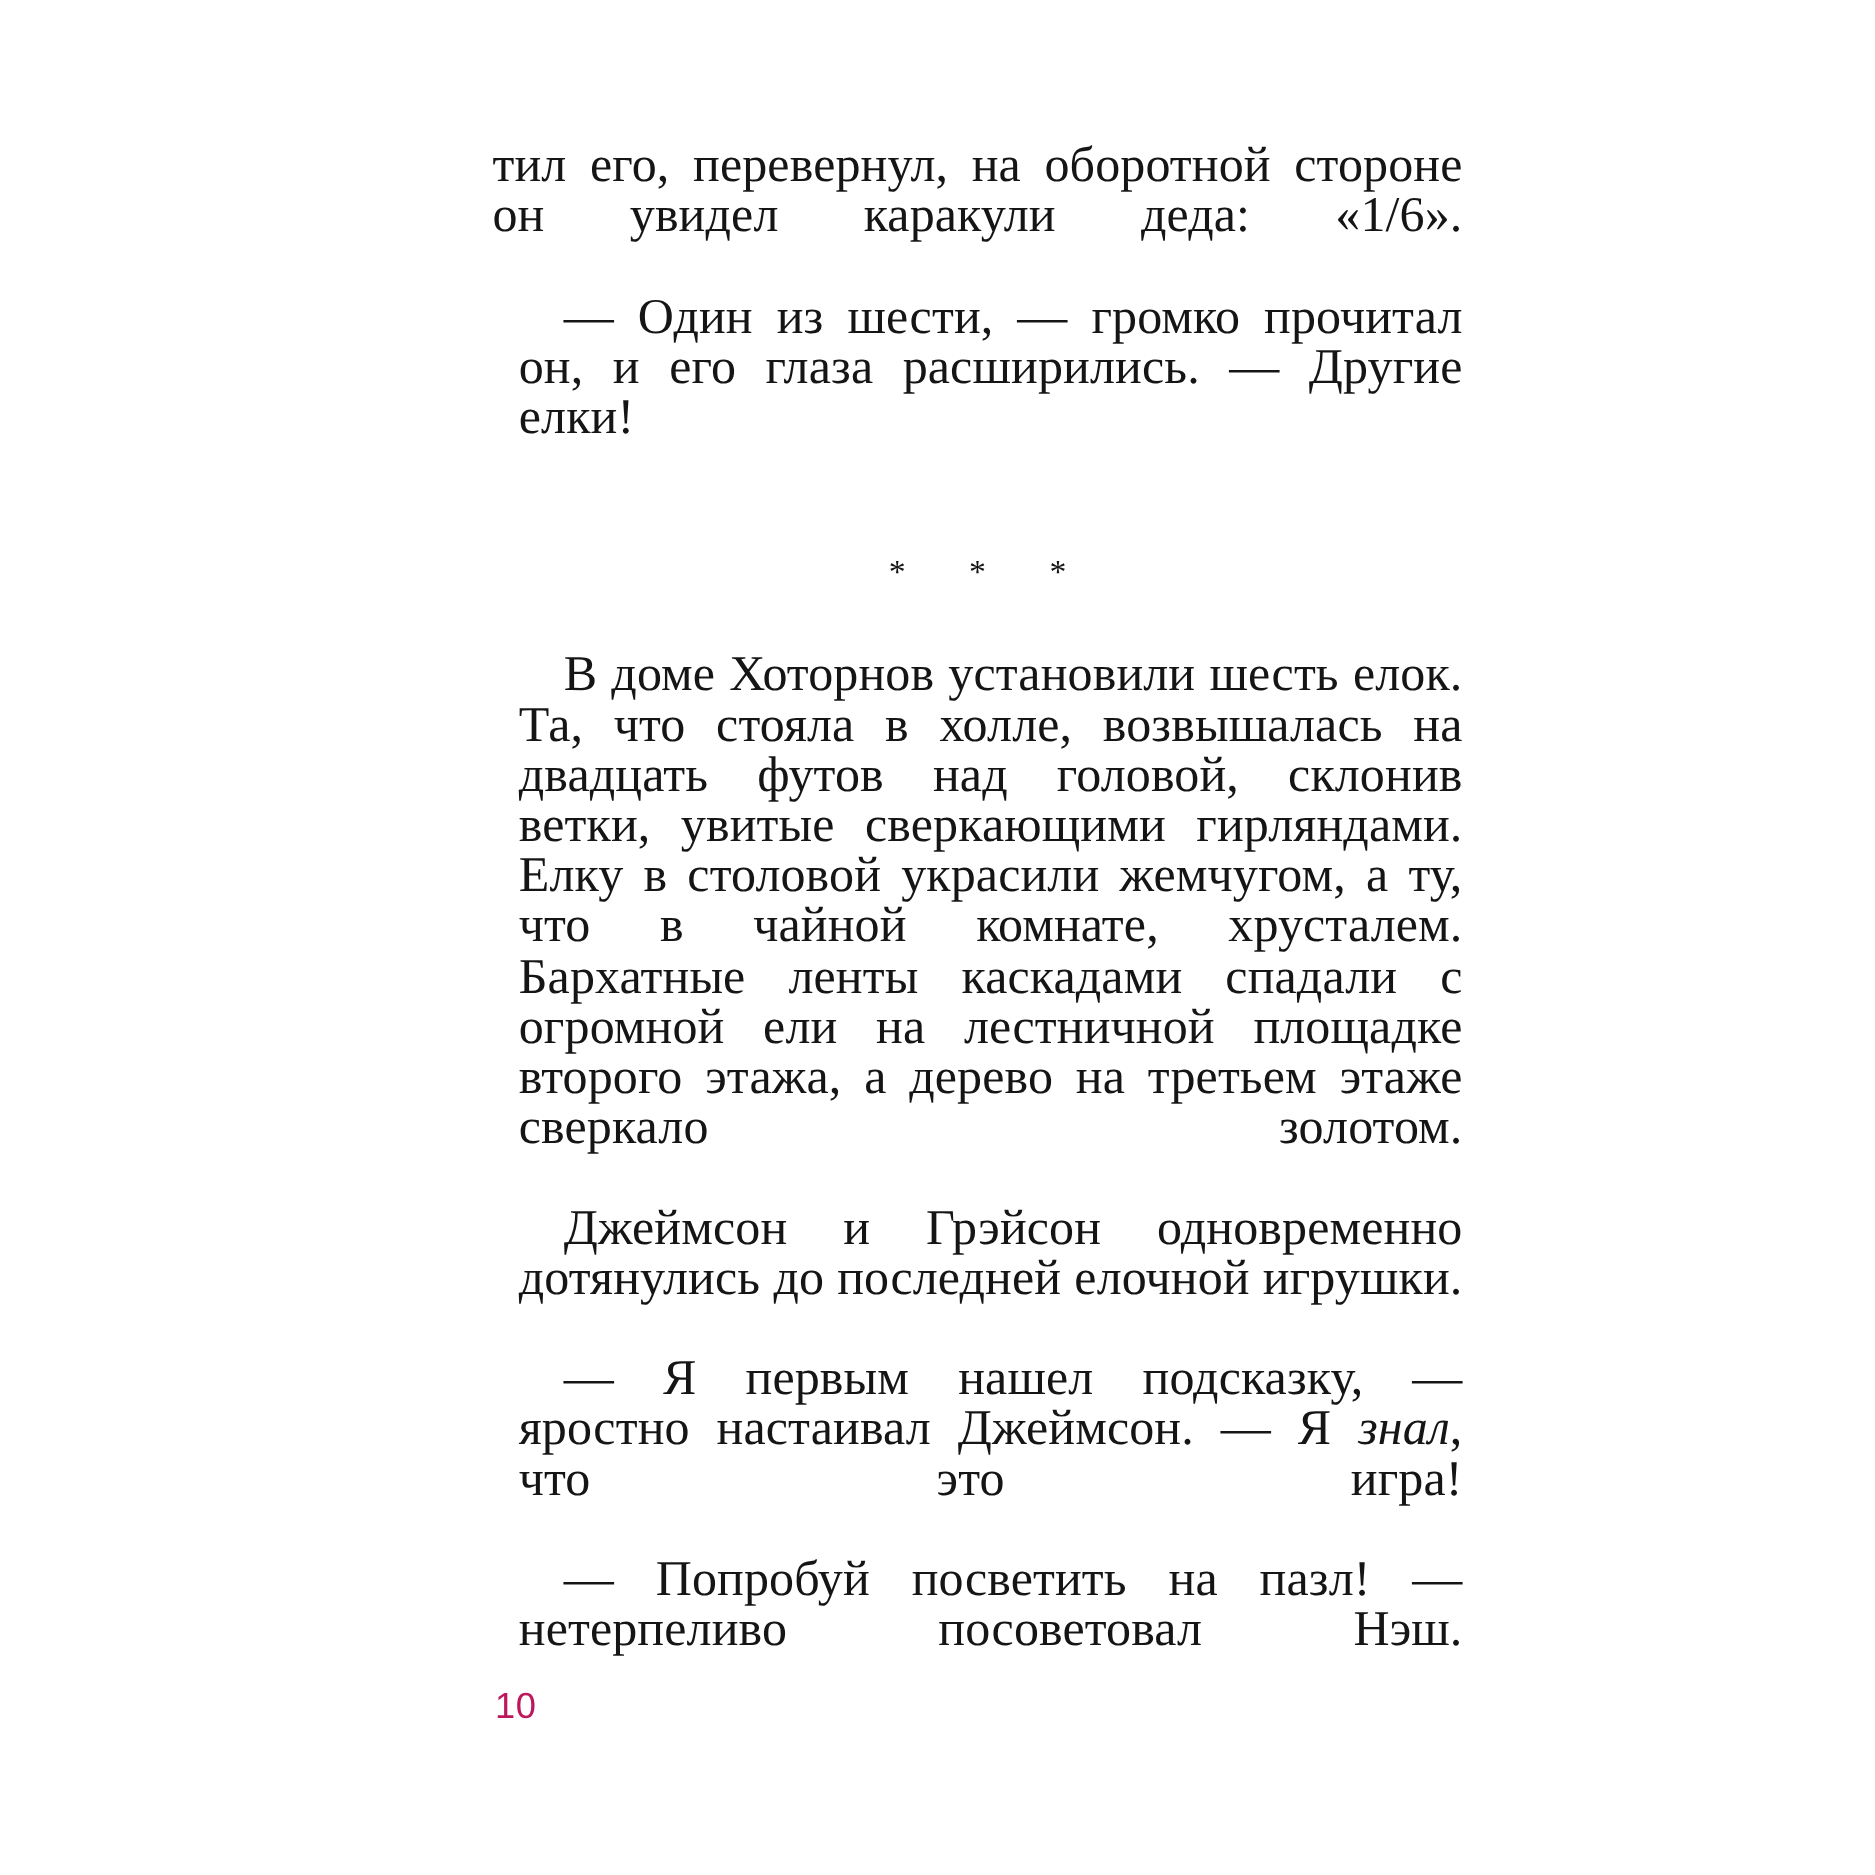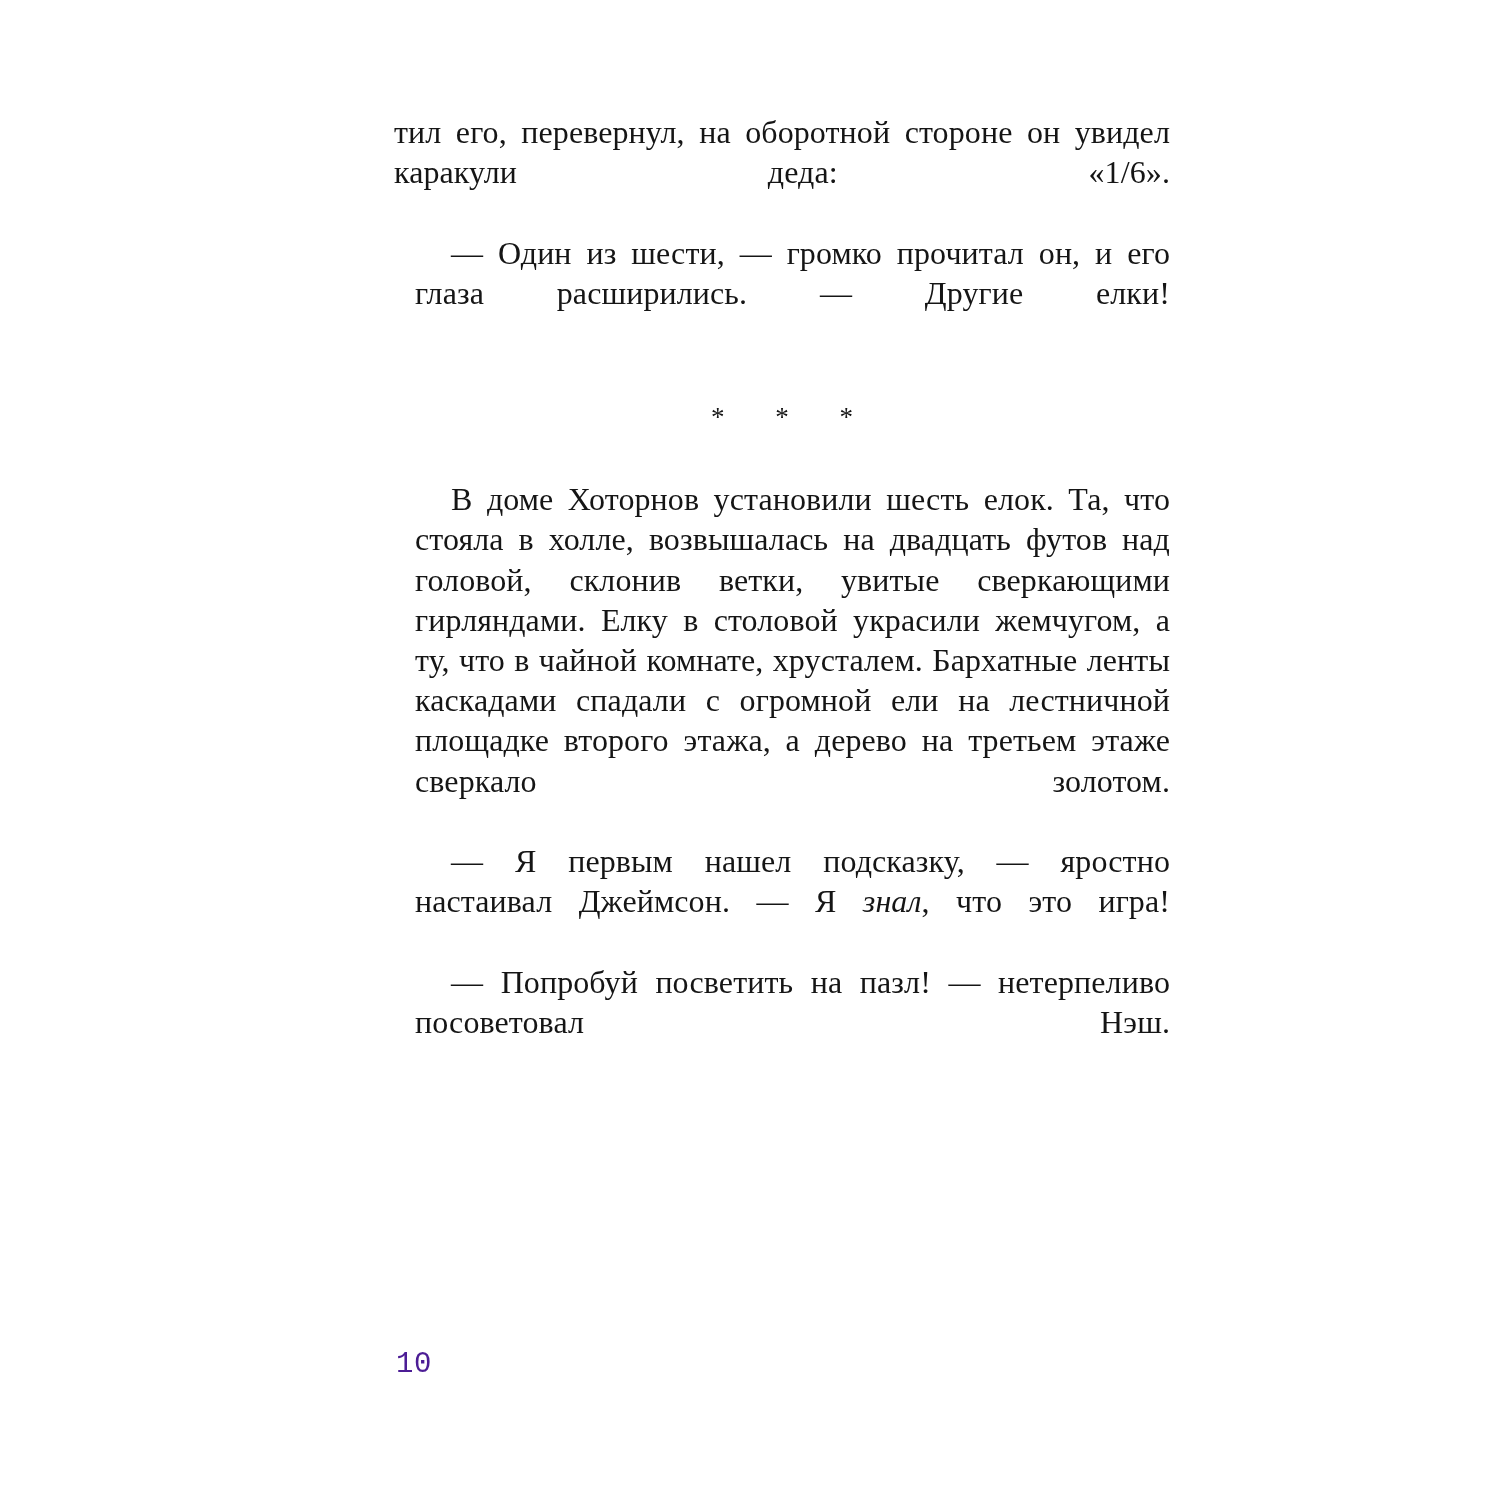--- a/index.html
+++ b/index.html
@@ -25,21 +25,21 @@
 
   .text-column {
     position: absolute;
     left: 394px;
     top: 112px;
     width: 776px;
   }
 
   p.para {
     margin: 0;
-    font-size: 32px;
+    font-size: 40px;
     line-height: 40.2px;
     text-align: justify;
     text-justify: inter-word;
     letter-spacing: 0.1px;
     word-spacing: 0.4px;
     hyphens: manual;
   }
 
   p.indent {
     text-indent: 36px;
@@ -73,24 +73,24 @@
     height: 40px;
   }
 
   .gap-before-divider { height: 44px; }
   .gap-after-divider  { height: 42px; }
 
   .folio {
     position: absolute;
     left: 396px;
     top: 1348px;
-    font-family: Liberation Mono, monospace;
+    font-family: Liberation Sans, sans-serif;
     font-size: 29px;
     line-height: 34px;
-    color: #4c1d95;
+    color: #be185d;
     letter-spacing: 0.5px;
   }
 </style>
 </head>
 <body>
 
 <div class="page">
 
   <div class="text-column">
 
@@ -100,20 +100,21 @@
 
     <div class="gap-before-divider"></div>
 
     <p class="divider">* * *</p>
 
     <div class="gap-after-divider"></div>
 
     <p class="para indent">В доме Хоторнов установили шесть елок. Та, что стояла в холле, возвышалась на двадцать футов над головой, склонив ветки, увитые сверкающими гирляндами. Елку в столовой украсили жемчугом, а ту, что в чайной комнате, хрусталем. Бархатные ленты каскадами спадали с огромной ели на лест­ничной площадке второго этажа, а дерево на третьем этаже сверкало золотом.</p>
 
 
+    <p class="para indent">Джеймсон и Грэйсон одновременно дотянулись до послед­ней елочной игрушки.</p>
 
     <p class="para indent">— Я первым нашел подсказку, — яростно настаивал Джеймсон. — Я <span class="ital">знал</span>, что это игра!</p>
 
 
     <p class="para indent">— Попробуй посветить на пазл! — нетерпеливо посове­товал Нэш.</p>
 
   </div>
 
   <div class="folio">10</div>
 

